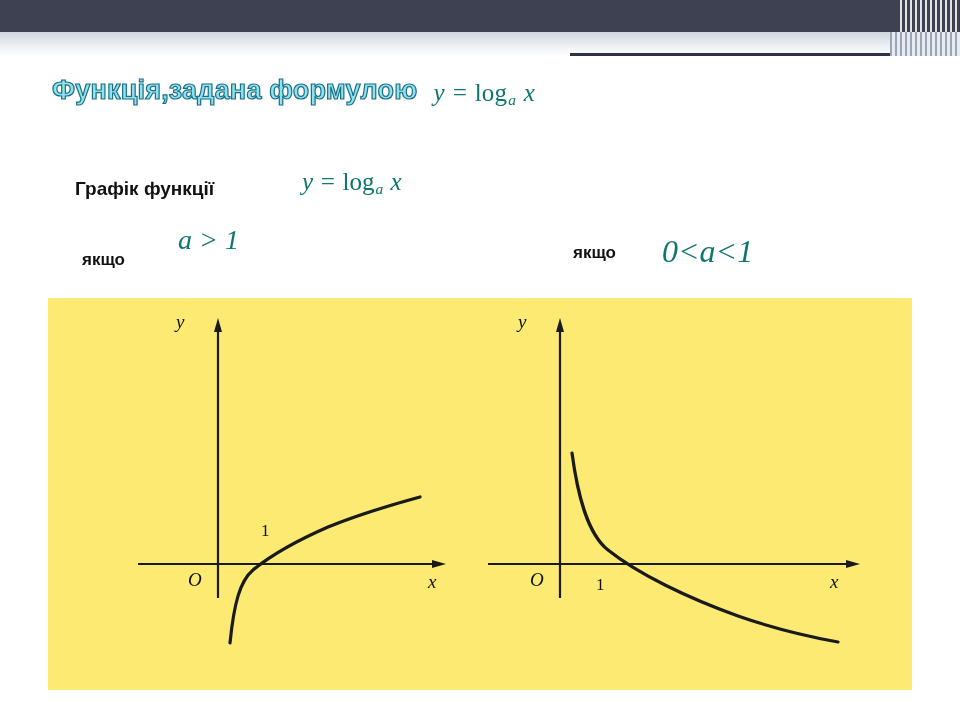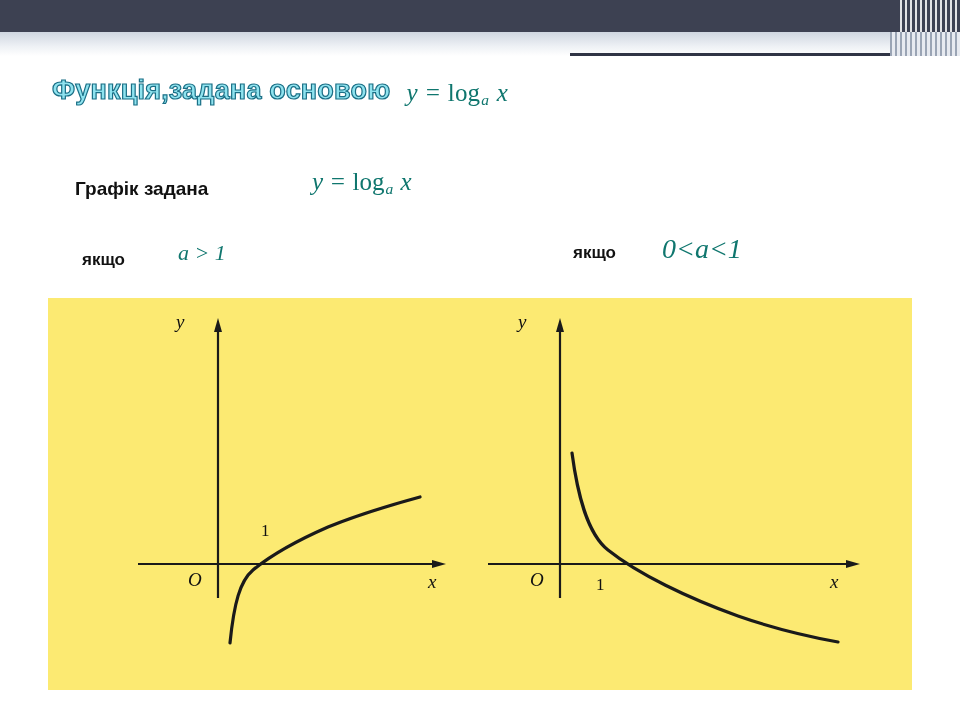--- a/index.html
+++ b/index.html
@@ -106,54 +106,54 @@
   .graph-label {
     position: absolute;
     left: 75px;
     top: 178px;
     font-size: 19px;
     font-weight: bold;
     color: #111111;
   }
   .graph-formula {
     position: absolute;
-    left: 312px;
+    left: 302px;
     top: 168px;
     font-size: 25px;
     text-align: center;
   }
 
   
   .cond-left-label {
     position: absolute;
     left: 82px;
     top: 250px;
     font-size: 17px;
     font-weight: bold;
     color: #111111;
   }
   .cond-left-formula {
     position: absolute;
     left: 178px;
-    top: 240px;
-    font-size: 22px;
+    top: 224px;
+    font-size: 28px;
   }
   .cond-right-label {
     position: absolute;
     left: 573px;
     top: 243px;
     font-size: 17px;
     font-weight: bold;
     color: #111111;
   }
   .cond-right-formula {
     position: absolute;
     left: 662px;
     top: 233px;
-    font-size: 28px;
+    font-size: 32px;
   }
 
   
   .panel {
     position: absolute;
     left: 48px;
     top: 298px;
     width: 864px;
     height: 392px;
     background: #fcea72;
@@ -178,25 +178,25 @@
 
 <div class="top-band">
   <div class="top-band-stripes"></div>
 </div>
 <div class="under-band"></div>
 <div class="under-band-right"></div>
 <div class="thin-rule"></div>
 
 <div class="headline">
   <span class="line1">
-    <span>Функція,задана основою</span><span class="formula hl-formula"><span style="font-style:italic">y</span> = <span class="fn">log</span><sub>a</sub> <span style="font-style:italic">x</span></span>
+    <span>Функція,задана формулою</span><span class="formula hl-formula"><span style="font-style:italic">y</span> = <span class="fn">log</span><sub>a</sub> <span style="font-style:italic">x</span></span>
   </span>
 </div>
 
-<div class="graph-label">Графік задана</div>
+<div class="graph-label">Графік функції</div>
 <div class="graph-formula formula">
   <span style="font-style:italic">y</span> = <span class="fn">log</span><sub>a</sub> <span style="font-style:italic">x</span>
 </div>
 
 <div class="cond-left-label">якщо</div>
 <div class="cond-left-formula formula">
   <span style="font-style:italic">a</span> &gt; 1
 </div>
 
 <div class="cond-right-label">якщо</div>

